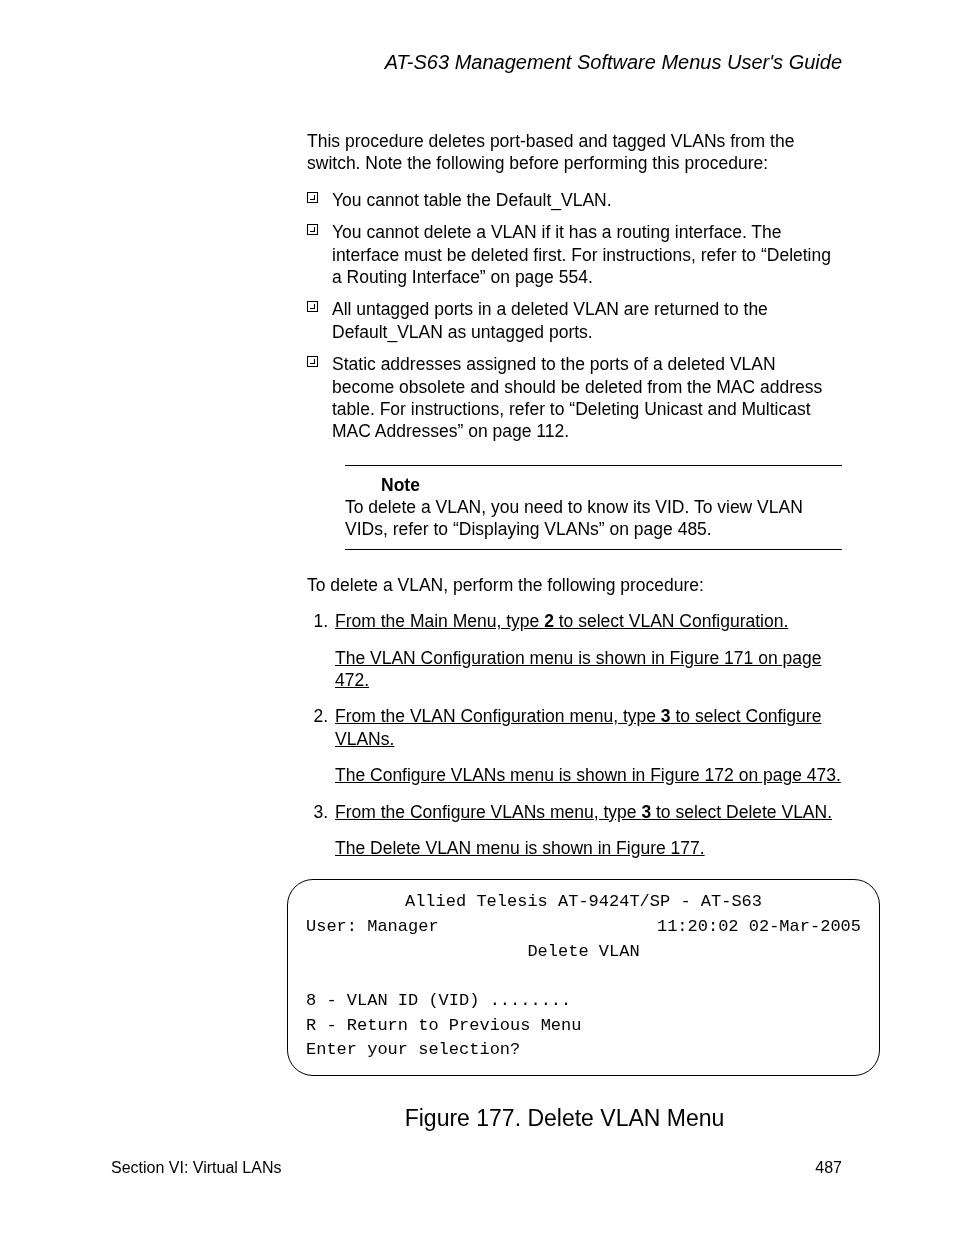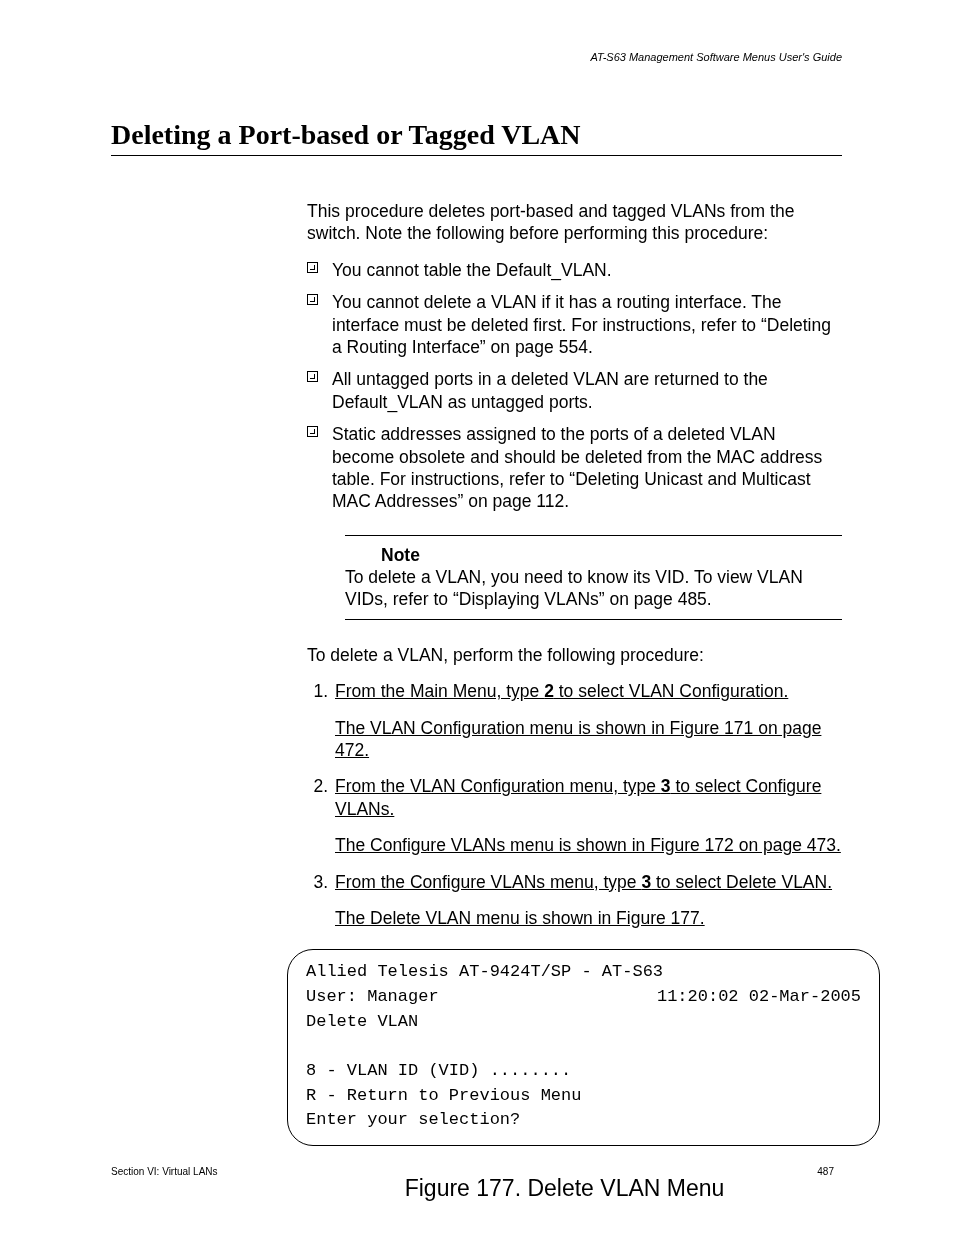--- a/index.html
+++ b/index.html
@@ -12,21 +12,21 @@
     color: #000000;
     position: relative;
   }
   .page {
     position: absolute;
     inset: 0;
     padding: 51px 112px 0 111px;
     box-sizing: border-box;
   }
   .header-line {
-    font-size: 11px;
+    font-size: 20px;
     text-align: right;
     font-style: italic;
     font-family: Arial, Helvetica, sans-serif;
     margin-bottom: 56px;
   }
   h1.title {
     font-family: "Times New Roman", Times, serif;
     font-weight: bold;
     font-size: 28px;
     margin: 0 0 2px 0;
@@ -99,50 +99,49 @@
   .terminal {
     border: 1.5px solid #000;
     border-radius: 26px;
     padding: 10px 18px 12px 18px;
     font-family: "Courier New", Courier, monospace;
     font-size: 17px;
     white-space: pre;
     line-height: 1.45;
     width: 555px;
   }
-  .terminal .center { text-align: left; display:block; }
+  .terminal .center { text-align: center; display:block; }
   .terminal .row {
     display: flex;
     justify-content: space-between;
   }
   .fig-caption {
     text-align: center;
     margin-top: 28px;
     font-size: 23px;
     margin-left: -20px;
     width: 595px;
   }
 
   .footer {
     position: absolute;
     left: 111px;
-    right: 120px;
+    right: 112px;
     bottom: 58px;
-    font-size: 10px;
+    font-size: 16px;
     display: flex;
     justify-content: space-between;
   }
 </style>
 </head>
 <body>
 
 <div class="page">
   <div class="header-line">AT-S63 Management Software Menus User's Guide</div>
 
-  <h1 class="title">Deleting a Port-based or Tagged VLAN</h1>
 
   <div class="content">
     <p>This procedure deletes port-based and tagged VLANs from the switch. Note the following before performing this procedure:</p>
 
     <ul class="bullets">
       <li><span class="bullet-icon"></span><span>You cannot table the Default_VLAN.</span></li>
       <li><span class="bullet-icon"></span><span>You cannot delete a VLAN if it has a routing interface. The interface must be deleted first. For instructions, refer to “Deleting a Routing Interface” on page 554.</span></li>
       <li><span class="bullet-icon"></span><span>All untagged ports in a deleted VLAN are returned to the Default_VLAN as untagged ports.</span></li>
       <li><span class="bullet-icon"></span><span>Static addresses assigned to the ports of a deleted VLAN become obsolete and should be deleted from the MAC address table. For instructions, refer to “Deleting Unicast and Multicast MAC Addresses” on page 112.</span></li>
     </ul>

